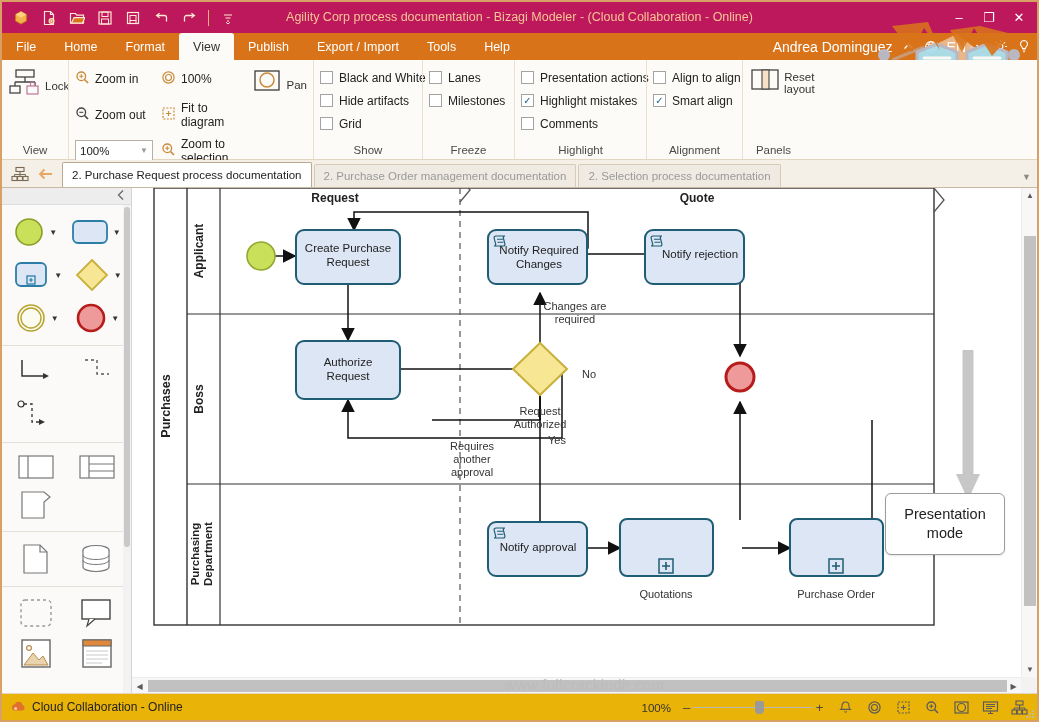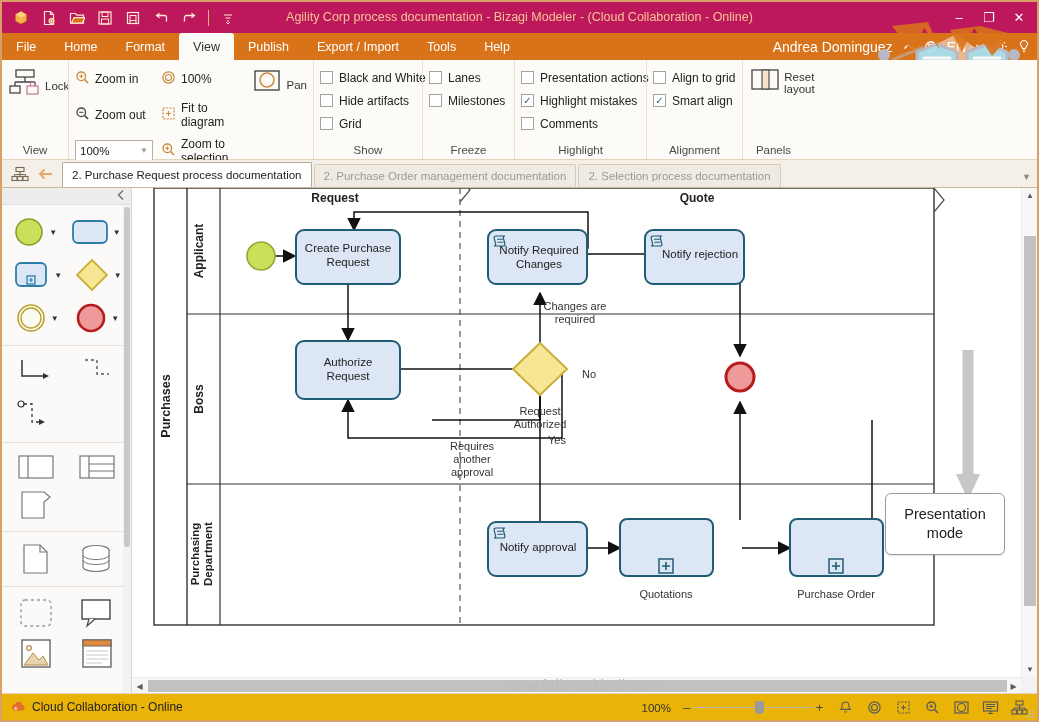--- a/index.html
+++ b/index.html
@@ -493,21 +493,21 @@
         </div>
       </div>
       <div class="rgroup-title">Highlight</div>
     </div>
 
     <div class="rgroup" style="width:96px">
       <div class="rgroup-body">
         <div class="chk-col">
           <div class="chk">
             <span class="box"></span>
-            <span class="lbl">Align to grid</span>
+            <span class="lbl">Align to align</span>
           </div>
           <div class="chk">
             <span class="box">✓</span>
             <span class="lbl">Smart align</span>
           </div>
         </div>
       </div>
       <div class="rgroup-title">Alignment</div>
     </div>
 

